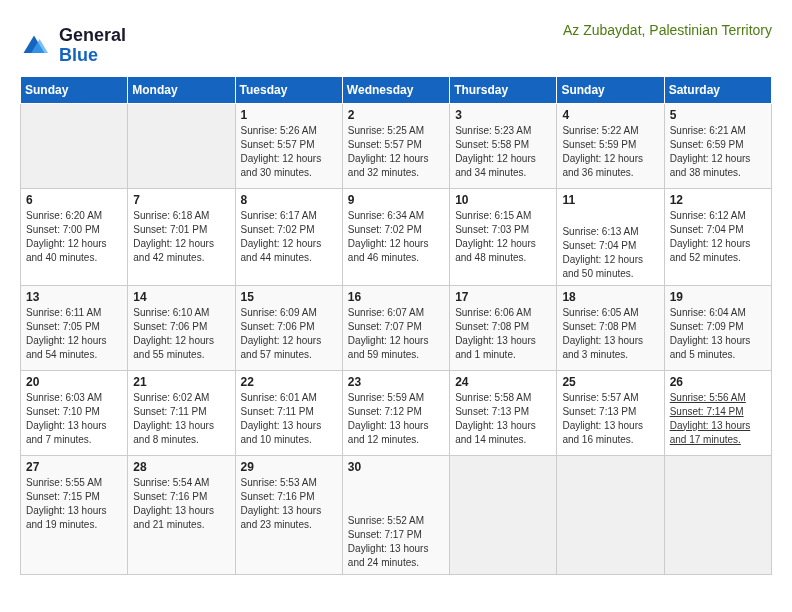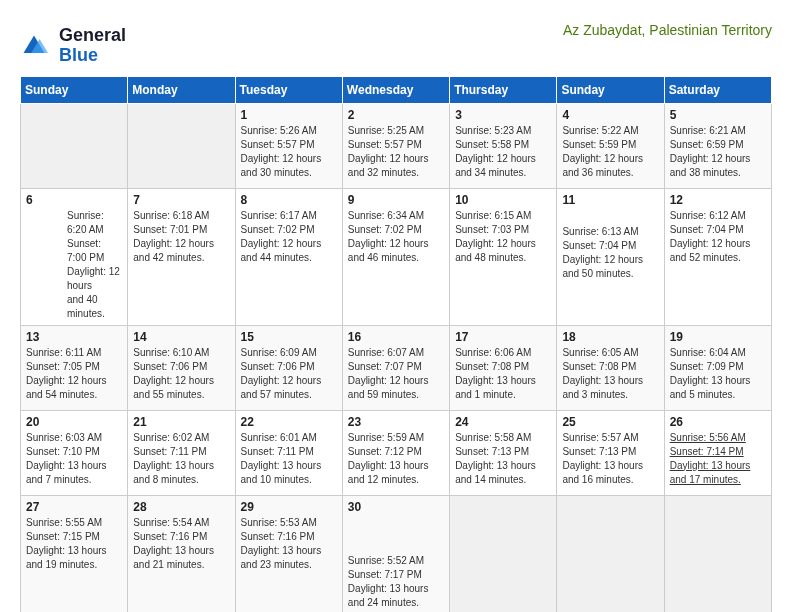--- a/index.html
+++ b/index.html
@@ -157,21 +157,21 @@
           <span class="day-number">5</span>
           <div class="cell-info" style="white-space: pre-line;">Sunrise: 6:21 AM
 Sunset: 6:59 PM
 Daylight: 12 hours
 and 38 minutes.</div>
         </td>
       </tr>
       <tr>
         <td>
           <span class="day-number">6</span>
-          <div class="cell-info" style="white-space: pre-line; margin-left: 41px;">Sunrise: 6:20 AM
+          <div class="cell-info" style="white-space: pre-line;">Sunrise: 6:20 AM
 Sunset: 7:00 PM
 Daylight: 12 hours
 and 40 minutes.</div>
         </td>
         <td>
           <span class="day-number">7</span>
           <div class="cell-info" style="white-space: pre-line;">Sunrise: 6:18 AM
 Sunset: 7:01 PM
 Daylight: 12 hours
 and 42 minutes.</div>

